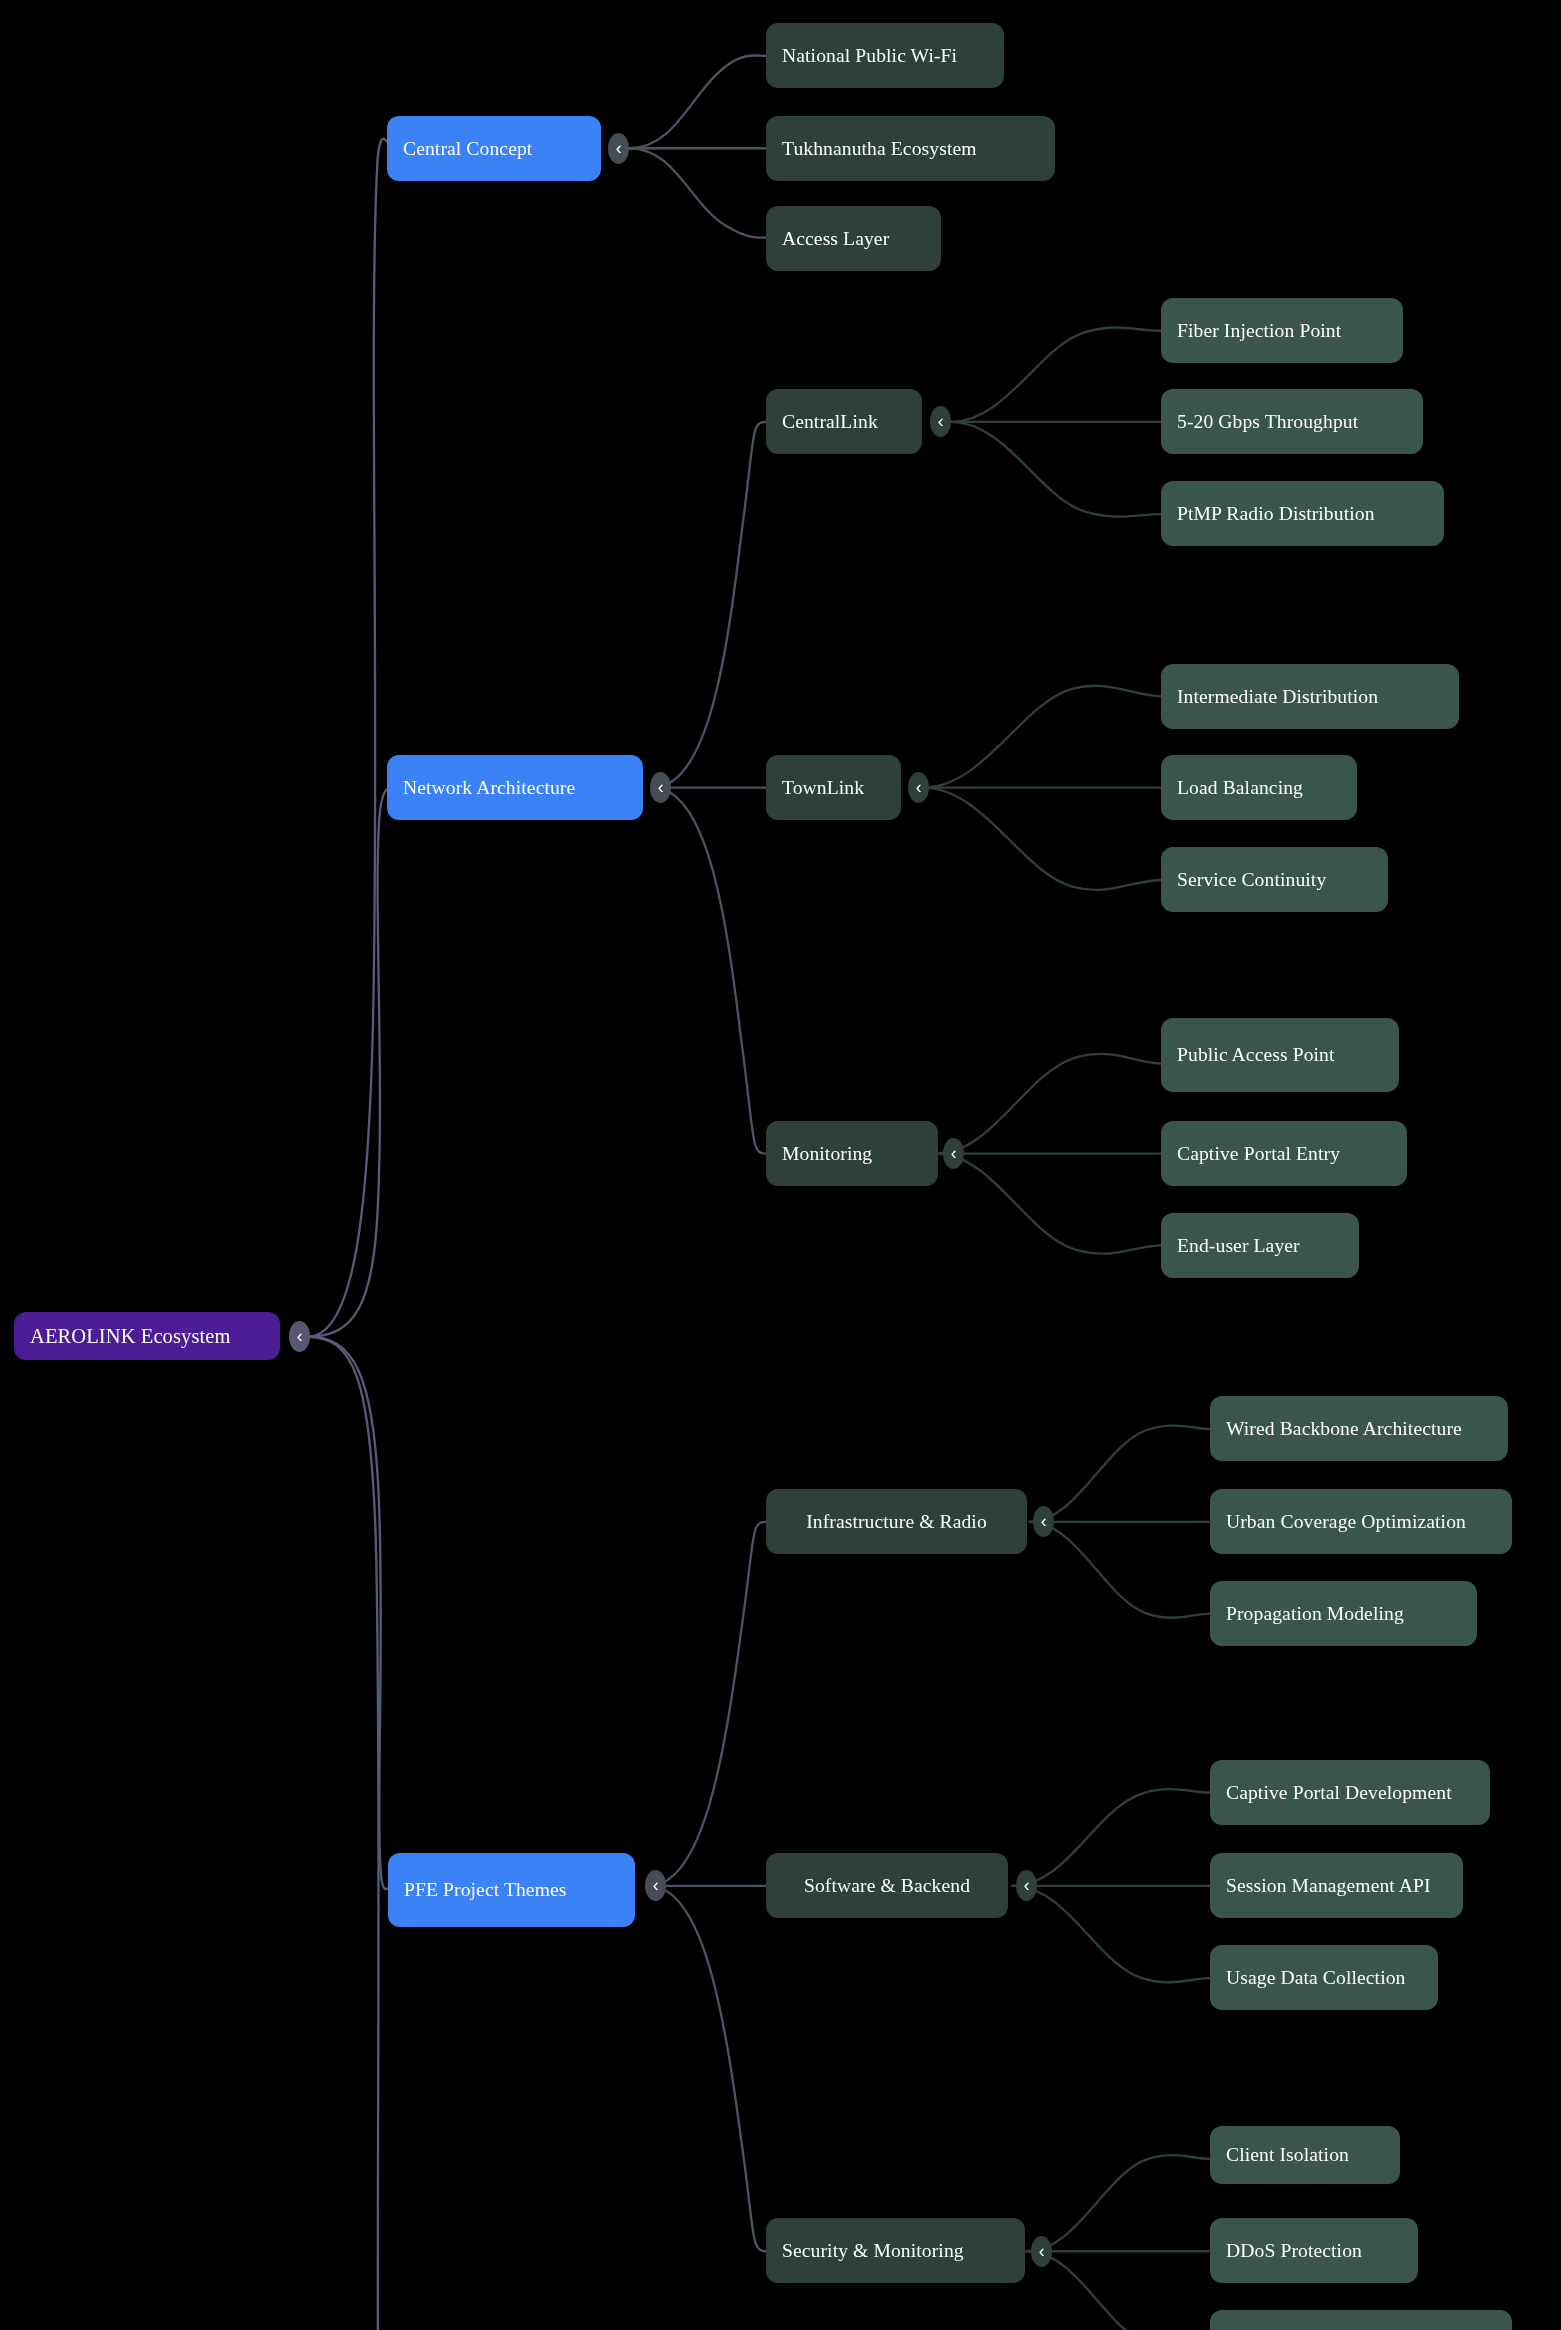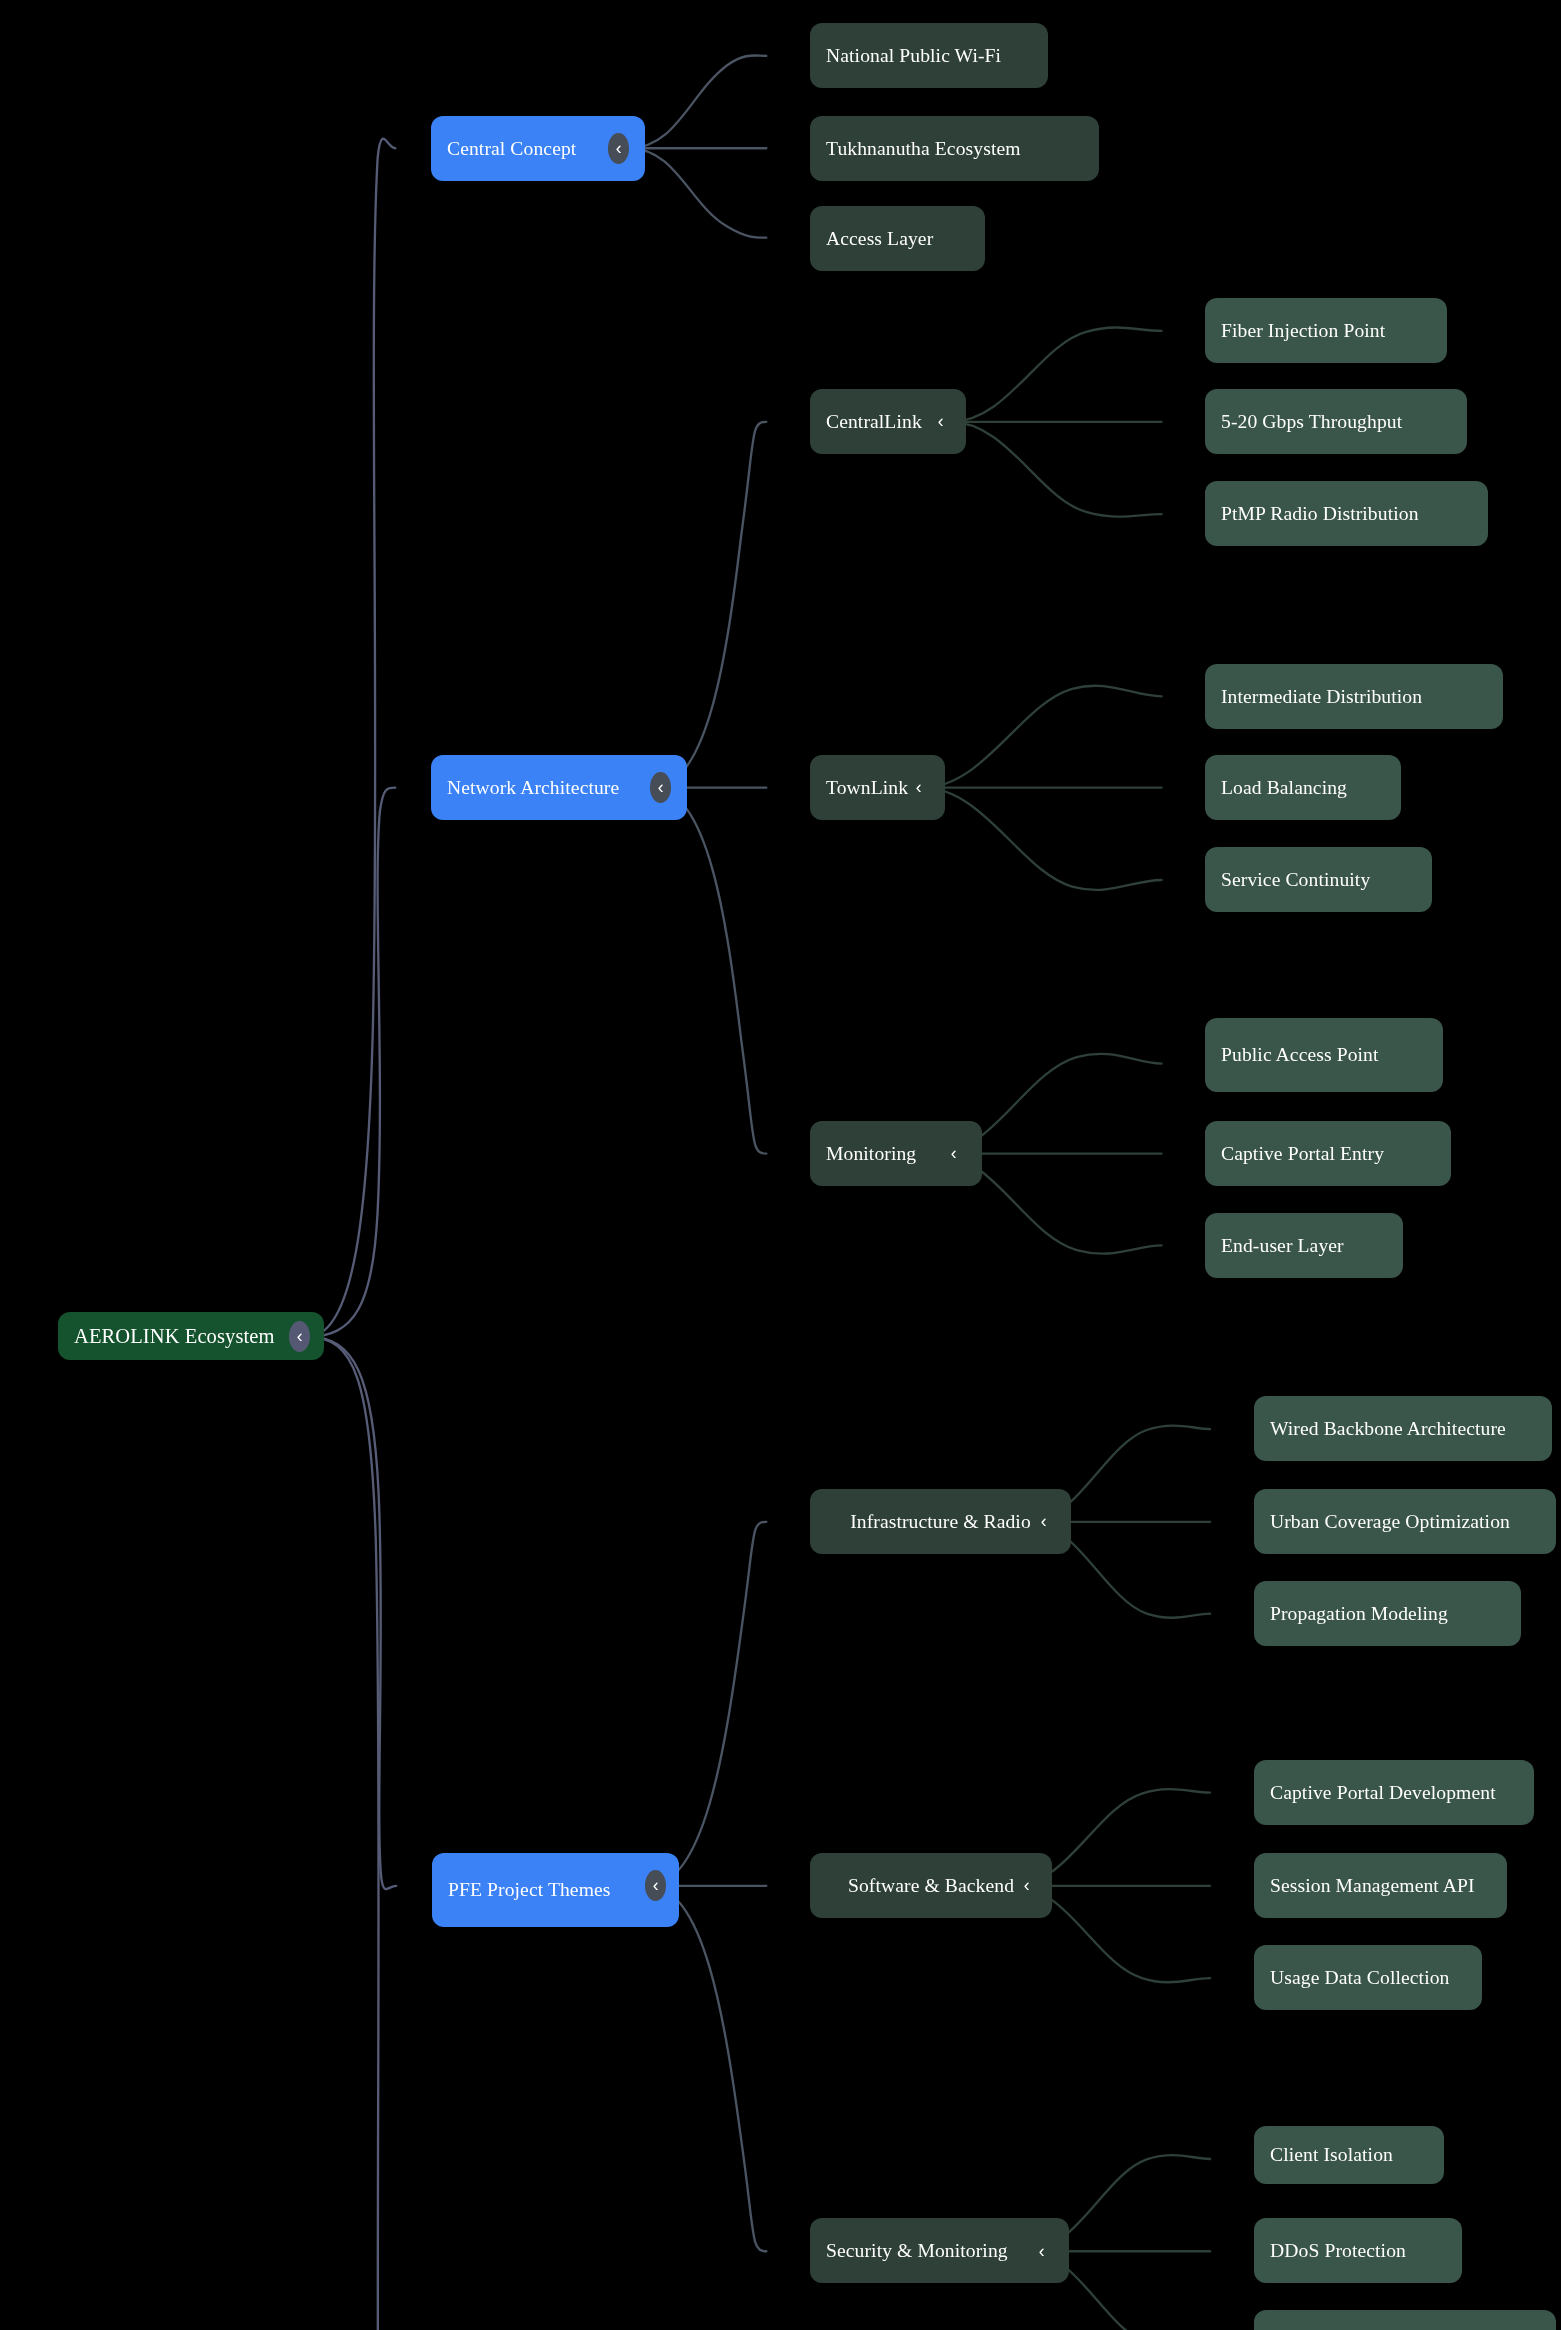--- a/index.html
+++ b/index.html
@@ -17,29 +17,28 @@
     position:absolute;
     box-sizing:border-box;
     display:flex;
     align-items:center;
     justify-content:flex-start;
     border-radius:12px;
     color:#ffffff;
     white-space:nowrap;
     padding:0 16px;
     letter-spacing:0.1px;
-    margin-left:44px;
   }
   .node-label{
     color:#ffffff;
     font-weight:400;
     line-height:1;
     display:block;
   }
-  .lvl0{background:#14532d;}
+  .lvl0{background:#4c1d95;}
   .lvl1{background:#3b82f6;}
   .lvl2{background:#2e4038;}
   .lvl3{background:#3a5549;}
 
   
   .toggle{
     position:absolute;
     width:21.4px;height:31px;
     border-radius:50%;
     display:flex;align-items:center;justify-content:center;

